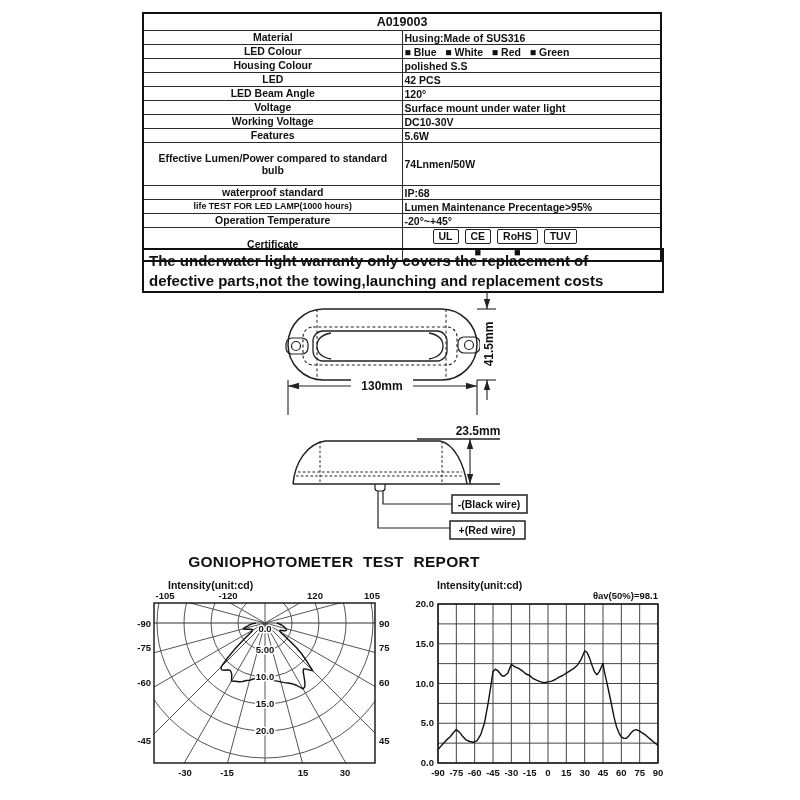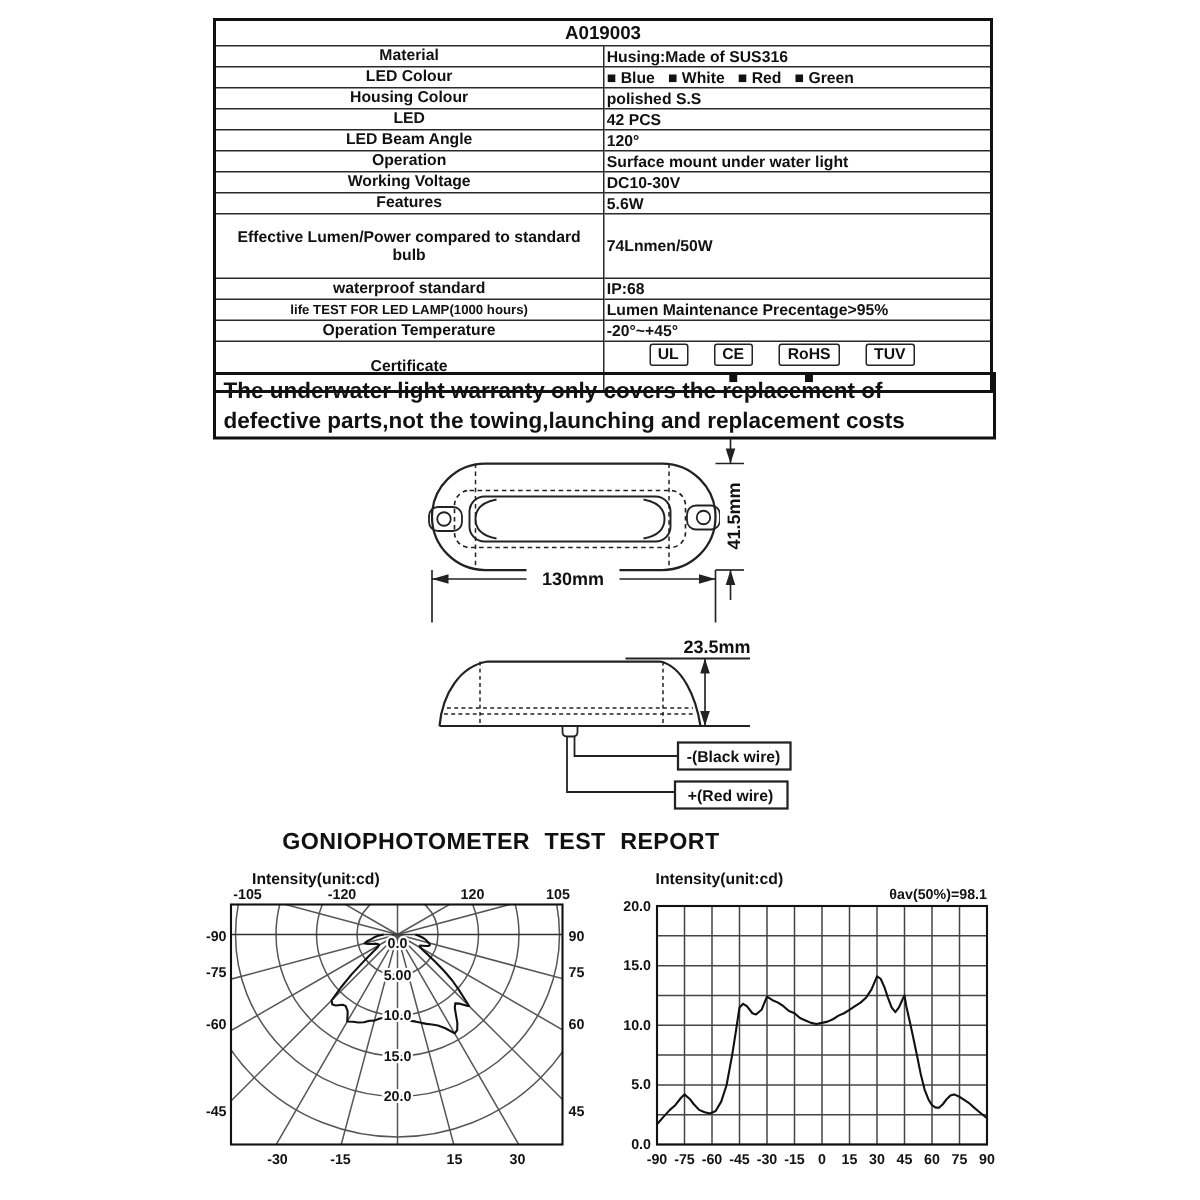--- a/index.html
+++ b/index.html
@@ -11,21 +11,21 @@
   table#spec-table{border-collapse:collapse;width:520px;table-layout:fixed;}
   #spec-table th,#spec-table td{border:1px solid #2a2a2a;padding:0 2px;overflow:hidden;}
   #spec-table{border:2px solid #111;padding-left:24px;}
   #spec-table th{font-size:12.5px;font-weight:bold;height:16px;text-align:center;}
   td.spec-label{width:150px;text-align:center;font-size:10.5px;font-weight:bold;line-height:1.15;}
   td.spec-label.small{font-size:8.8px;}
   td.spec-value{text-align:left;padding-left:38px;font-size:10.5px;font-weight:bold;white-space:pre;}
   tr.r-std{height:14px;}
   tr.r-tall{height:43px;}
   tr.r-cert{height:33px;}
-  .cert-wrap{display:flex;gap:17px;margin-left:28px;align-items:flex-start;}
+  .cert-wrap{display:flex;gap:6px;margin-left:28px;align-items:flex-start;}
   .cert-col{display:flex;flex-direction:column;align-items:center;}
   .cert-box{display:inline-block;border:1.5px solid #222;border-radius:2px;padding:0px 5px;font-size:10.5px;font-weight:bold;line-height:13px;}
   .cert-mark{font-size:11px;line-height:11px;height:12px;margin-top:3px;}
 
   
   #warranty-box{left:142px;top:248px;width:508px;border:2px solid #111;padding:1px 5px;
     font-size:15px;font-weight:bold;line-height:1.3;}
 
   
   #report-heading{left:0;top:553px;width:668px;text-align:center;font-size:15.5px;font-weight:bold;
@@ -70,21 +70,21 @@
         </tr>
         <tr class="r-std">
           <td class="spec-label">LED</td>
           <td class="spec-value">42 PCS</td>
         </tr>
         <tr class="r-std">
           <td class="spec-label">LED Beam Angle</td>
           <td class="spec-value">120°</td>
         </tr>
         <tr class="r-std">
-          <td class="spec-label">Operation</td>
+          <td class="spec-label">Voltage</td>
           <td class="spec-value">Surface mount under water light</td>
         </tr>
         <tr class="r-std">
           <td class="spec-label">Working Voltage</td>
           <td class="spec-value">DC10-30V</td>
         </tr>
         <tr class="r-std">
           <td class="spec-label">Features</td>
           <td class="spec-value">5.6W</td>
         </tr>

